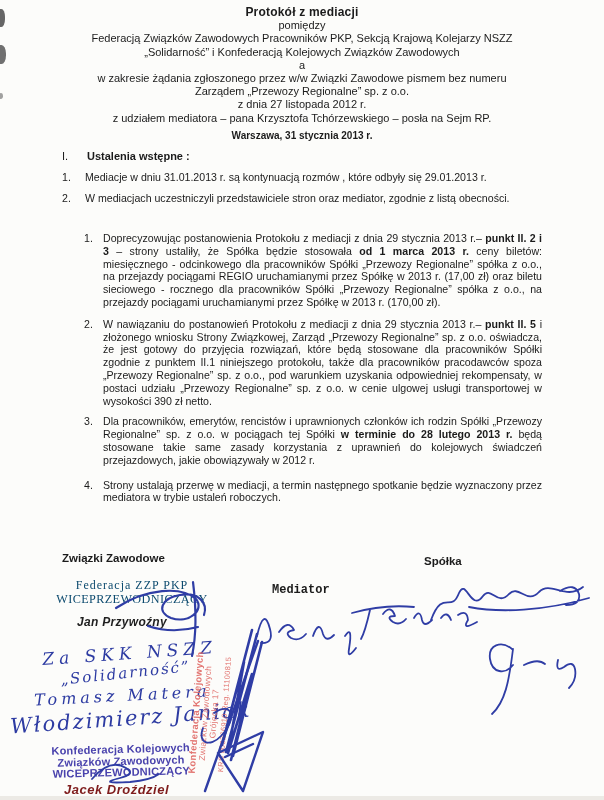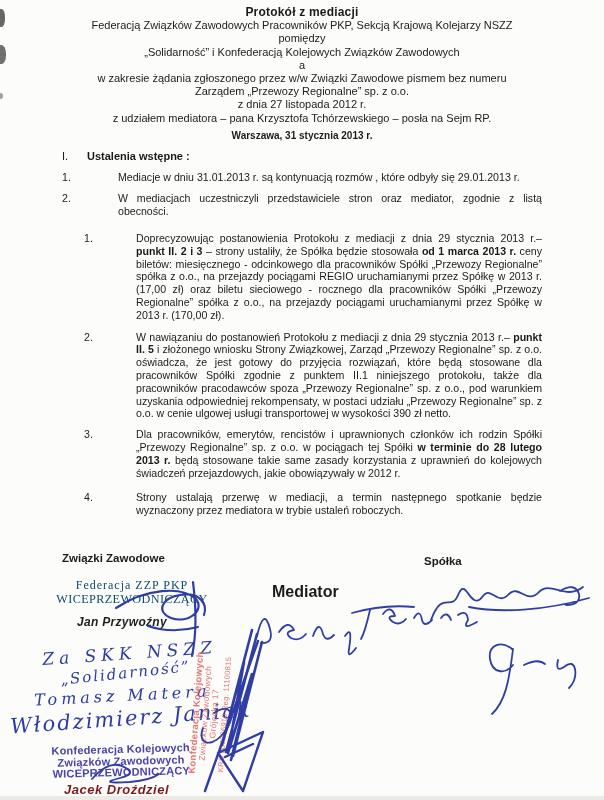--- a/index.html
+++ b/index.html
@@ -21,21 +21,21 @@
   .sec-head .numeral{width:25px;font-weight:normal;}
   .item{display:flex;}
   #sec1 .item{padding-left:62px;margin-top:8px;}
   #sec1 .num{width:23px;flex:0 0 auto;}
   #sec2 .item{padding-left:84px;}
   #sec2 .num{width:19px;flex:0 0 auto;}
   #sec2 .item.g1{margin-top:8px;}
   #sec2 .item.g2{margin-top:9px;}
   #sec2 .item.g3{margin-top:8px;}
   #sec2 .item.g4{margin-top:12px;}
-  .itxt{flex:1;margin-right:62px;text-align:justify;margin-left:33px;}
+  .itxt{flex:1;margin-right:62px;text-align:justify;}
 
   
   .abs{position:absolute;}
   .siglabel{font-weight:bold;font-size:11.5px;}
   .stamp-fed{left:38px;top:579px;width:188px;text-align:center;
              font-family:"Liberation Serif",serif;font-size:12px;line-height:13.5px;
              color:#0c4a6e;letter-spacing:1px;}
   .stamp-fed .l2{font-size:12.2px;letter-spacing:.4px;}
   .name-jan{left:77px;top:615px;font-size:12px;font-weight:bold;font-style:italic;
             color:#1f1f1f;letter-spacing:.3px;}
@@ -71,22 +71,22 @@
 
 <div class="page">
 
   <div class="blob b1"></div>
   <div class="blob b2"></div>
   <div class="blob b3"></div>
   <div class="bottom-edge"></div>
 
   <div class="doc-header">
     <div class="t">Protokół z mediacji</div>
+    <div>pomiędzy</div>
     <div>Federacją Związków Zawodowych Pracowników PKP, Sekcją Krajową Kolejarzy NSZZ</div>
-    <div>pomiędzy</div>
     <div>„Solidarność” i Konfederacją Kolejowych Związków Zawodowych</div>
     <div>a</div>
     <div>w zakresie żądania zgłoszonego przez w/w Związki Zawodowe pismem bez numeru</div>
     <div>Zarządem „Przewozy Regionalne” sp. z o.o.</div>
     <div>z dnia 27 listopada 2012 r.</div>
     <div>z udziałem mediatora – pana Krzysztofa Tchórzewskiego – posła na Sejm RP.</div>
     <div class="place-date">Warszawa, 31 stycznia 2013 r.</div>
   </div>
 
   <div class="sec" id="sec1">
@@ -118,21 +118,21 @@
       <div class="itxt"><span>Dla pracowników, emerytów, rencistów i uprawnionych członków ich rodzin Spółki „Przewozy Regionalne” sp. z o.o. w pociągach tej Spółki </span><span class="b">w terminie do 28 lutego 2013 r.</span><span> będą stosowane takie same zasady korzystania z uprawnień do kolejowych świadczeń przejazdowych, jakie obowiązywały w 2012 r.</span></div>
     </div>
     <div class="item g4">
       <span class="num">4.</span>
       <div class="itxt"><span>Strony ustalają przerwę w mediacji, a termin następnego spotkanie będzie wyznaczony przez mediatora w trybie ustaleń roboczych.</span></div>
     </div>
   </div>
 
   <div class="abs siglabel" style="left:62px;top:552px;">Związki Zawodowe</div>
   <div class="abs siglabel" style="left:424px;top:555px;">Spółka</div>
-  <div class="abs siglabel" style="left:272px;top:583px;font-size:16px;">Mediator</div>
+  <div class="abs siglabel" style="left:272px;top:583px;font-size:12px;font-family:Liberation Mono, monospace;">Mediator</div>
 
   <div class="abs stamp-fed">
     <div class="l1">Federacja ZZP PKP</div>
     <div class="l2">WICEPRZEWODNICZĄCY</div>
   </div>
   <div class="abs name-jan">Jan Przywoźny</div>
 
   <div class="hw hw1">Za SKK NSZZ</div>
   <div class="hw hw2">„Solidarność”</div>
   <div class="hw hw3">Tomasz Matera</div>

